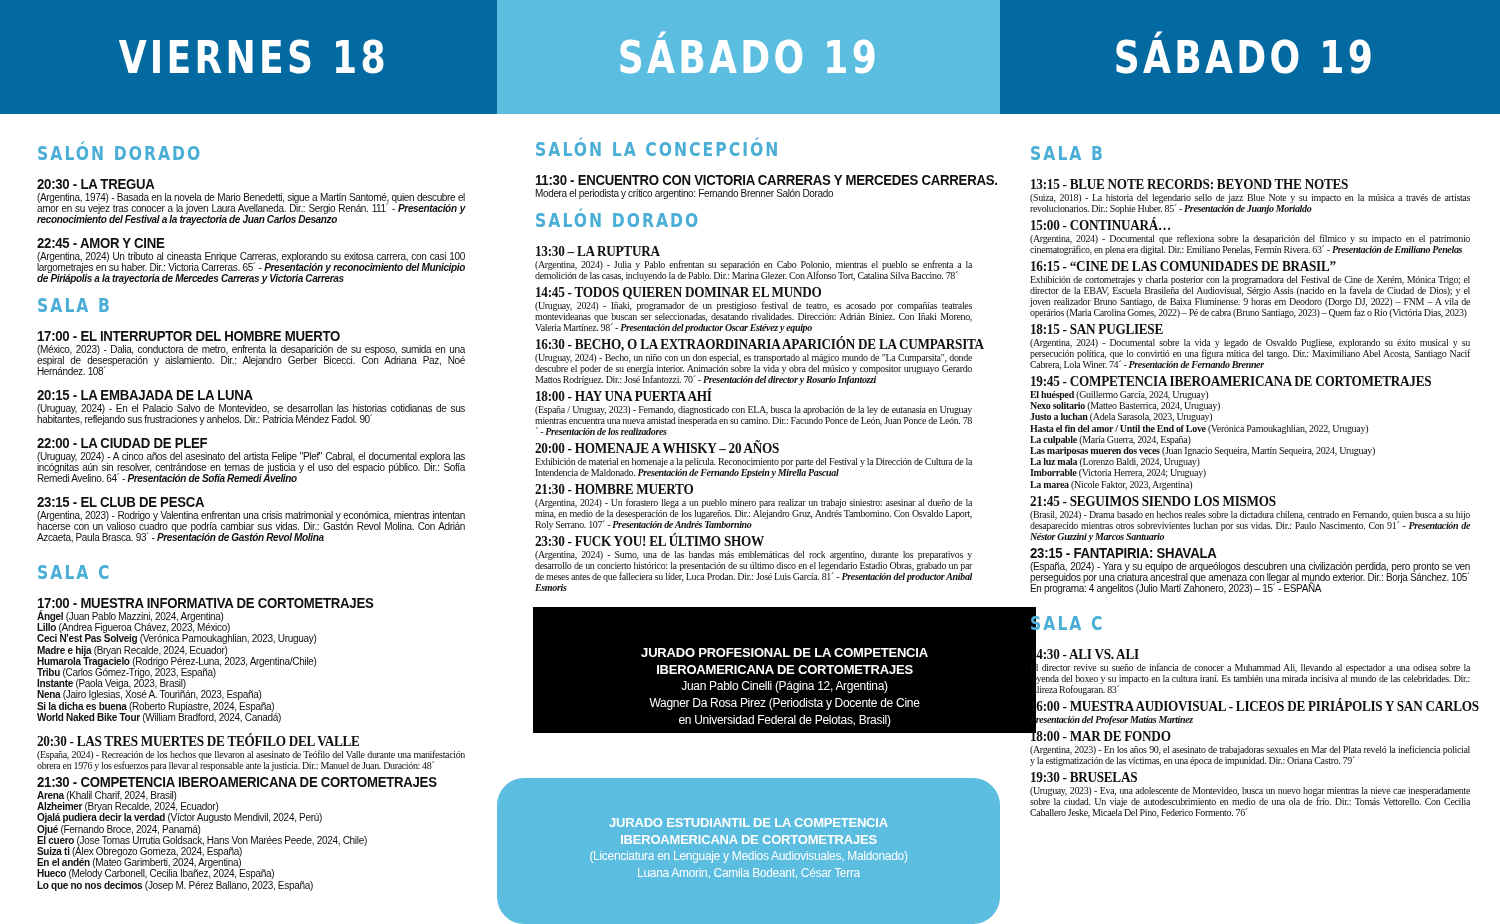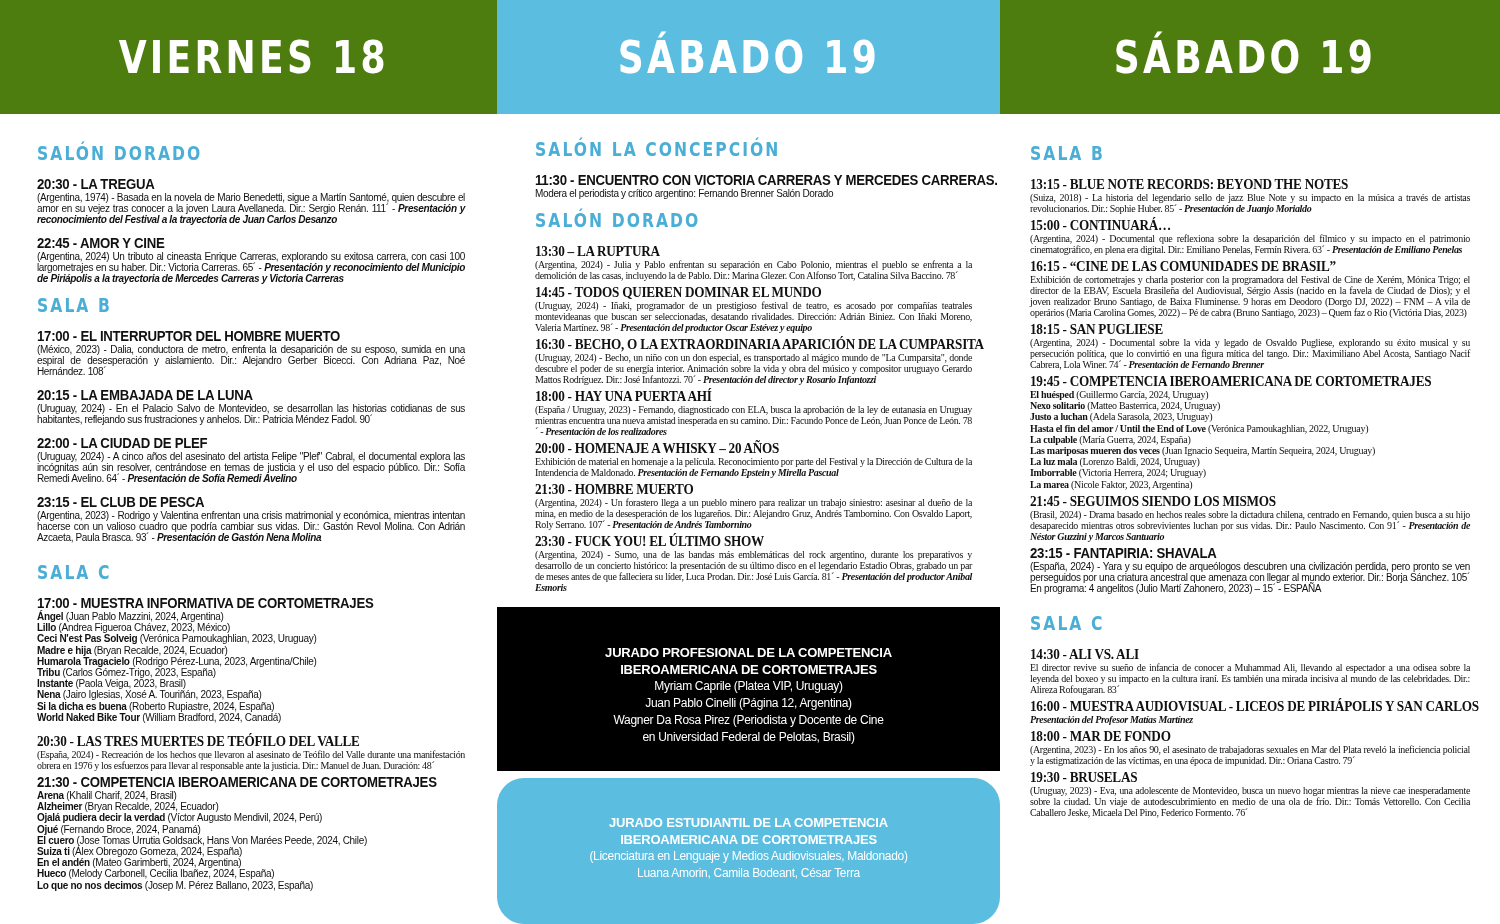--- a/index.html
+++ b/index.html
@@ -3,39 +3,39 @@
 <meta charset="utf-8">
 <style>
   * { margin:0; padding:0; box-sizing:border-box; }
   html, body { width:1500px; height:924px; overflow:hidden; background:#fff; }
   body { font-family: "Liberation Sans", sans-serif; color:#111; position:relative; }
   .col { position:absolute; top:0; height:924px; }
   .col1 { left:0; width:497px; }
   .col2 { left:497px; width:503px; }
   .col3 { left:1000px; width:500px; }
   .hdr { height:114px; display:flex; align-items:center; justify-content:center; }
-  .hdr.black { background:#4d7c0f; }
+  .hdr.black { background:#0369a1; }
   .hdr.blue { background:#5bbde0; }
   .hdr span { color:#fff; font-family:"DejaVu Sans", sans-serif; font-weight:bold; font-size:44px; letter-spacing:4px; transform:scaleX(0.82); display:inline-block; }
   .col1 .hdr span { margin-left:10px; }
   .col3 .hdr span { margin-left:-10px; }
   .body { padding:28px 32px 0 37px; }
   .col2 .body { padding:24px 28px 0 38px; }
   .col3 .body { padding:28px 30px 0 30px; }
   .room { color:#4aaed6; font-family:"DejaVu Sans", sans-serif; font-weight:bold; font-size:19px; letter-spacing:2.5px; transform:scaleX(0.82); transform-origin:left; margin:0 0 12px 0; white-space:nowrap; }
   .room.gap { margin-top:18px; }
   .ev { margin-bottom:10px; }
   .ev.tight { margin-bottom:3px;font-family:Liberation Serif, serif; }
   .ev-title { font-weight:bold; font-size:15px; line-height:16px; letter-spacing:-0.3px; transform:scaleX(0.88); transform-origin:left; white-space:nowrap; }
   .ev-desc { font-size:10px; line-height:11px; text-align:justify; letter-spacing:-0.35px; }
   .ev-desc i { font-weight:bold; }
   .films { font-size:10px; line-height:11.2px; letter-spacing:-0.3px; }
   .films b { font-weight:bold; }
   .jury { position:absolute; left:0; width:503px; color:#fff; text-align:center; }
-  .jury.pro { top:607px; height:164px; background:#000; padding-top:37px; }
+  .jury.pro { top:607px; height:126px; background:#000; padding-top:37px;margin-left:36px; }
   .jury.stu { top:778px; height:146px; background:#5bbde0; padding-top:36px;border-radius:27px; }
   .jury .jt { font-weight:bold; font-size:13px; line-height:17px; letter-spacing:-0.2px; }
   .jury .jl { font-size:12px; line-height:17px; letter-spacing:-0.3px; }
 </style>
 </head>
 <body>
 
 <div class="col col1">
   <div class="hdr black">
       <span>VIERNES 18</span>
@@ -59,21 +59,21 @@
     <div class="ev">
       <div class="ev-title">20:15 - LA EMBAJADA DE LA LUNA</div>
       <div class="ev-desc"><span>(Uruguay, 2024) - En el Palacio Salvo de Montevideo, se desarrollan las historias cotidianas de sus habitantes, reflejando sus frustraciones y anhelos. Dir.: Patricia Méndez Fadol. 90´</span></div>
     </div>
     <div class="ev">
       <div class="ev-title">22:00 - LA CIUDAD DE PLEF</div>
       <div class="ev-desc"><span>(Uruguay, 2024) - A cinco años del asesinato del artista Felipe "Plef" Cabral, el documental explora las incógnitas aún sin resolver, centrándose en temas de justicia y el uso del espacio público. Dir.: Sofía Remedi Avelino. 64´ - </span><i>Presentación de Sofía Remedi Avelino</i></div>
     </div>
     <div class="ev">
       <div class="ev-title">23:15 - EL CLUB DE PESCA</div>
-      <div class="ev-desc"><span>(Argentina, 2023) - Rodrigo y Valentina enfrentan una crisis matrimonial y económica, mientras intentan hacerse con un valioso cuadro que podría cambiar sus vidas. Dir.: Gastón Revol Molina. Con Adrián Azcaeta, Paula Brasca. 93´ - </span><i>Presentación de Gastón Nena Molina</i></div>
+      <div class="ev-desc"><span>(Argentina, 2023) - Rodrigo y Valentina enfrentan una crisis matrimonial y económica, mientras intentan hacerse con un valioso cuadro que podría cambiar sus vidas. Dir.: Gastón Revol Molina. Con Adrián Azcaeta, Paula Brasca. 93´ - </span><i>Presentación de Gastón Revol Molina</i></div>
     </div>
 
     <div class="room gap">SALA C</div>
     <div class="ev">
       <div class="ev-title">17:00 - MUESTRA INFORMATIVA DE CORTOMETRAJES</div>
       <div class="films">
           <div><b>Ángel</b> (Juan Pablo Mazzini, 2024, Argentina)</div>
           <div><b>Lillo</b> (Andrea Figueroa Chávez, 2023, México)</div>
           <div><b>Ceci N'est Pas Solveig</b> (Verónica Pamoukaghlian, 2023, Uruguay)</div>
           <div><b>Madre e hija</b> (Bryan Recalde, 2024, Ecuador)</div>
@@ -143,21 +143,20 @@
     </div>
     <div class="ev tight">
       <div class="ev-title">23:30 - FUCK YOU! EL ÚLTIMO SHOW</div>
       <div class="ev-desc"><span>(Argentina, 2024) - Sumo, una de las bandas más emblemáticas del rock argentino, durante los preparativos y desarrollo de un concierto histórico: la presentación de su último disco en el legendario Estadio Obras, grabado un par de meses antes de que falleciera su líder, Luca Prodan. Dir.: José Luis García. 81´ - </span><i>Presentación del productor Aníbal Esmoris</i></div>
     </div>
   </div>
 
   <div class="jury pro">
     <div class="jt">JURADO PROFESIONAL DE LA COMPETENCIA</div>
     <div class="jt">IBEROAMERICANA DE CORTOMETRAJES</div>
-    <div class="jl">Myriam Caprile (Platea VIP, Uruguay)</div>
     <div class="jl">Juan Pablo Cinelli (Página 12, Argentina)</div>
     <div class="jl">Wagner Da Rosa Pirez (Periodista y Docente de Cine</div>
     <div class="jl">en Universidad Federal de Pelotas, Brasil)</div>
   </div>
   <div class="jury stu">
     <div class="jt">JURADO ESTUDIANTIL DE LA COMPETENCIA</div>
     <div class="jt">IBEROAMERICANA DE CORTOMETRAJES</div>
     <div class="jl">(Licenciatura en Lenguaje y Medios Audiovisuales, Maldonado)</div>
     <div class="jl">Luana Amorin, Camila Bodeant, César Terra</div>
   </div>

